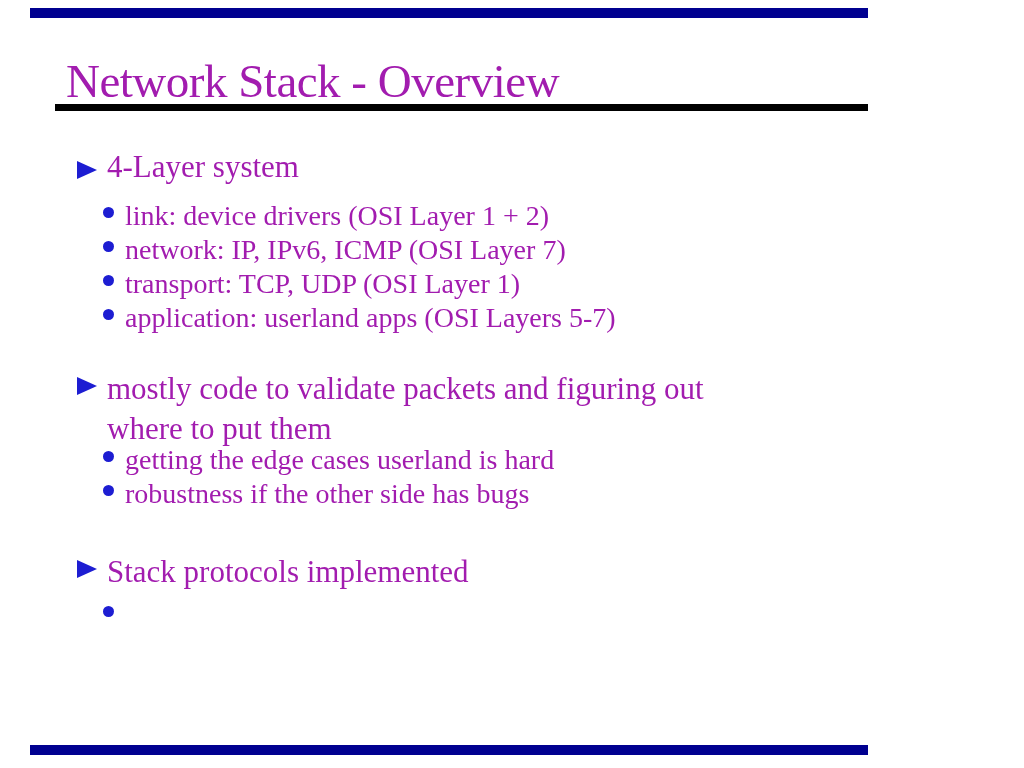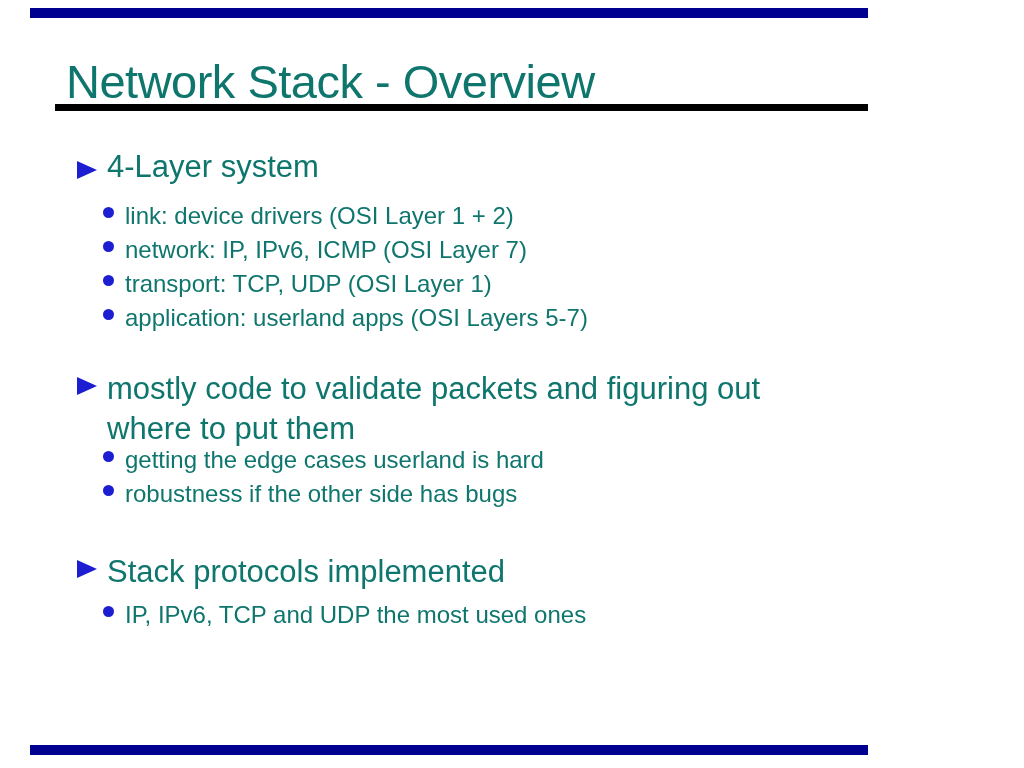--- a/index.html
+++ b/index.html
@@ -6,22 +6,22 @@
     margin: 0;
     padding: 0;
     background: #ffffff;
   }
   .slide {
     position: relative;
     width: 868px;
     height: 768px;
     overflow: hidden;
     background: #ffffff;
-    font-family: Liberation Sans, sans-serif;
-    color: #0f766e;
+    font-family: Liberation Serif, serif;
+    color: #a21caf;
   }
   .rule-bar {
     position: absolute;
     left: 30px;
     width: 992px;
     height: 10px;
     background: #000090;
   }
   .rule-bar.top { top: 8px; }
   .rule-bar.bottom { top: 745px; }
@@ -48,21 +48,21 @@
     position: absolute;
     left: 107px;
     font-size: 31px;
     line-height: 36px;
     white-space: nowrap;
     text-align: right;
   }
   .l2-line {
     position: absolute;
     left: 125px;
-    font-size: 24px;
+    font-size: 28px;
     line-height: 30px;
     white-space: nowrap;
   }
   .tri-bullet {
     position: absolute;
     left: 77px;
     width: 0;
     height: 0;
     border-left: 20px solid #1d1dd2;
     border-top: 9px solid transparent;
@@ -109,17 +109,16 @@
   <span class="dot-bullet" style="top:451px"></span>
   <div class="l2-line" style="top:445px">getting the edge cases userland is hard</div>
 
   <span class="dot-bullet" style="top:485px"></span>
   <div class="l2-line" style="top:479px">robustness if the other side has bugs</div>
 
   <span class="tri-bullet" style="top:560px"></span>
   <div class="l1-line" style="top:554px">Stack protocols implemented</div>
 
   <span class="dot-bullet" style="top:606px"></span>
-  <div class="l2-line" style="top:600px">IP, IPv6, TCP and UDP the most used ones</div>
 
   <div class="rule-bar bottom"></div>
 
 </div>
 
 </body></html>

